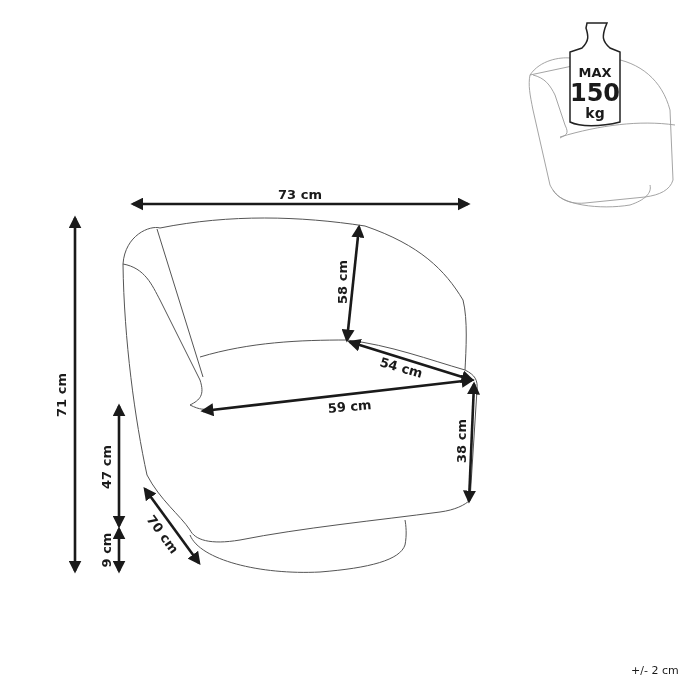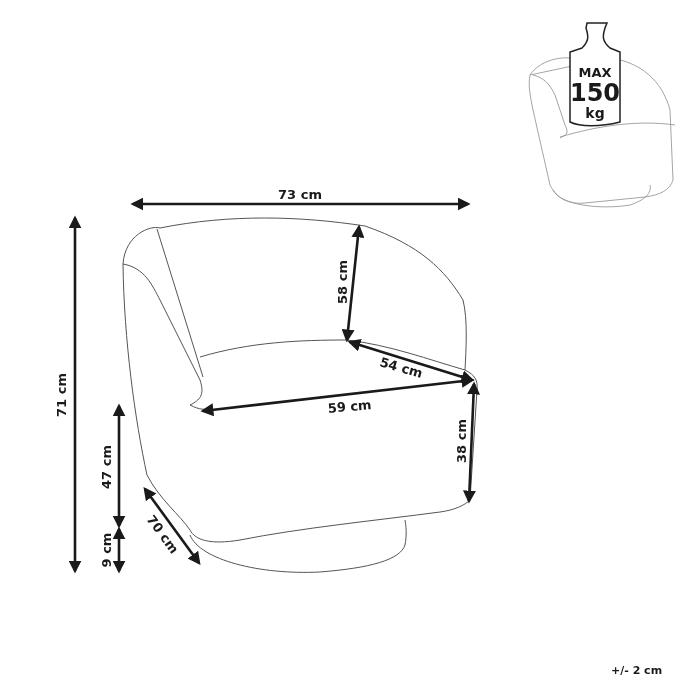--- a/index.html
+++ b/index.html
@@ -1,19 +1,19 @@
 <!DOCTYPE html>
 <html><head>
 <meta charset="utf-8">
 <style>
   html, body { margin:0; padding:0; background:#ffffff; }
   body { width:700px; height:700px; position:relative; overflow:hidden; font-family:"DejaVu Sans", sans-serif; }
   svg { position:absolute; left:0; top:0; }
   .dimtext { font-family:"DejaVu Sans", sans-serif; font-weight:bold; font-size:13px; fill:#1a1a1a; }
-  .tol { position:absolute; left:611px; top:664px; font-size:11px; font-weight:bold; color:#1a1a1a; font-family:"DejaVu Sans", sans-serif;text-align:center; }
+  .tol { position:absolute; left:631px; top:664px; font-size:11px; font-weight:normal; color:#1a1a1a; font-family:"DejaVu Sans", sans-serif;text-align:center; }
   .outline { fill:none; stroke:#555; stroke-width:1; }
   .thumb { fill:none; stroke:#9a9a9a; stroke-width:0.9; }
   .dim { stroke:#1a1a1a; stroke-width:2.6; fill:none; }
 </style>
 </head>
 <body>
 
 <svg width="700" height="700" viewBox="0 0 700 700">
   <defs>
     <marker id="ah" viewBox="0 0 10 10" refX="8" refY="5" markerWidth="5" markerHeight="5" orient="auto-start-reverse">

